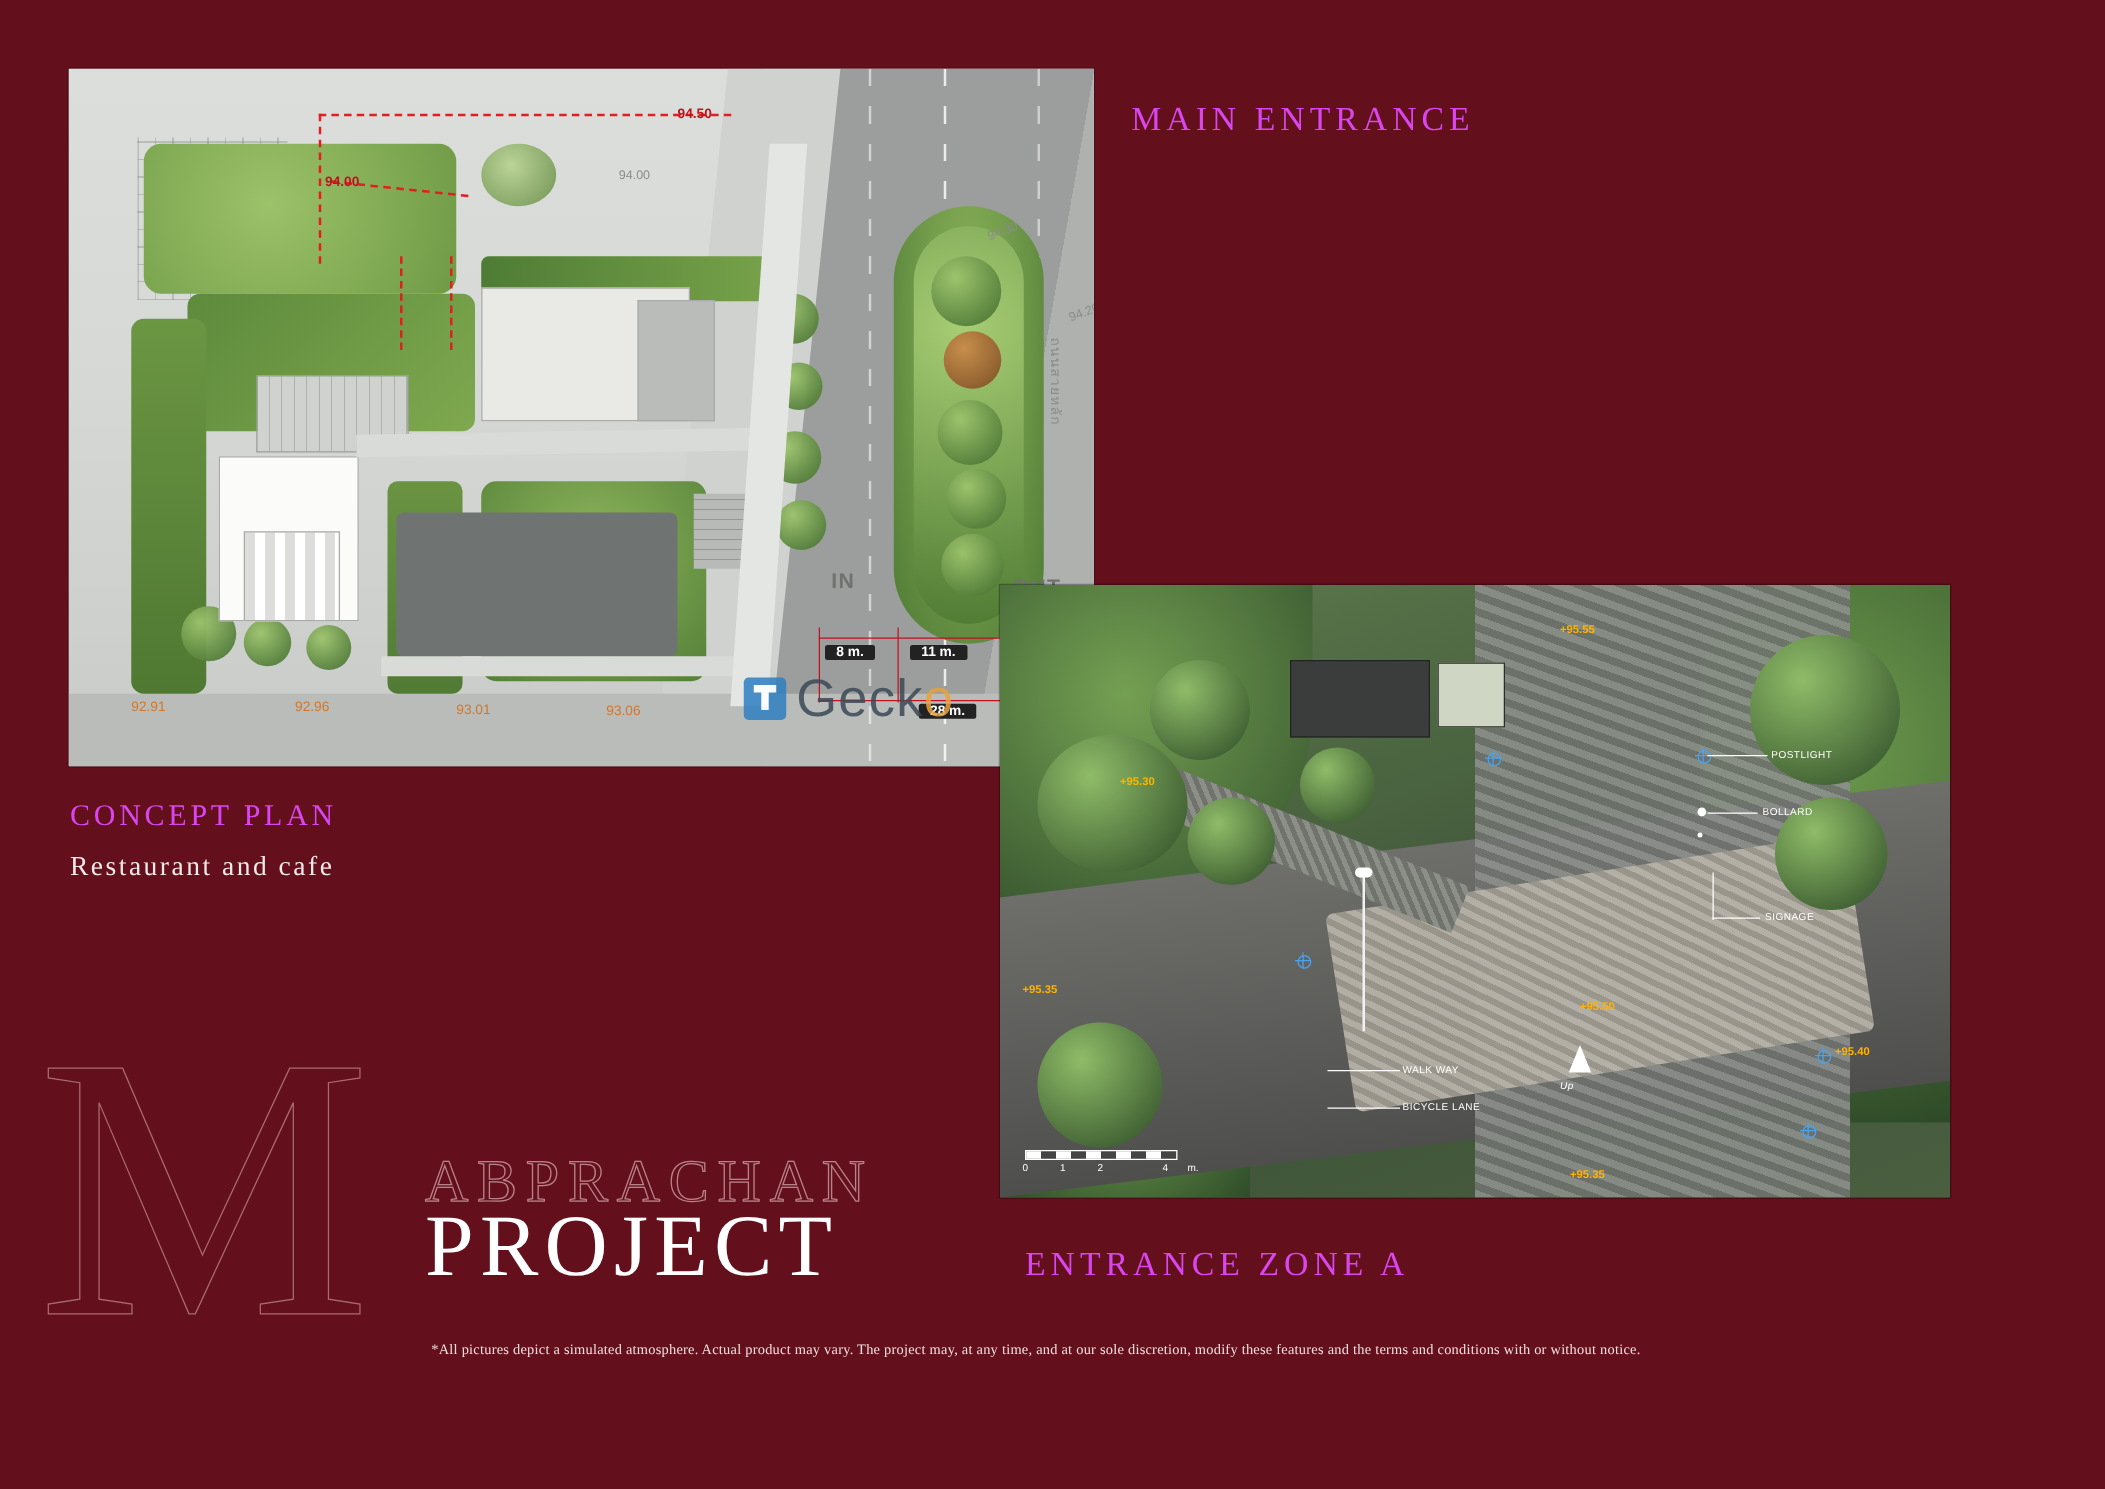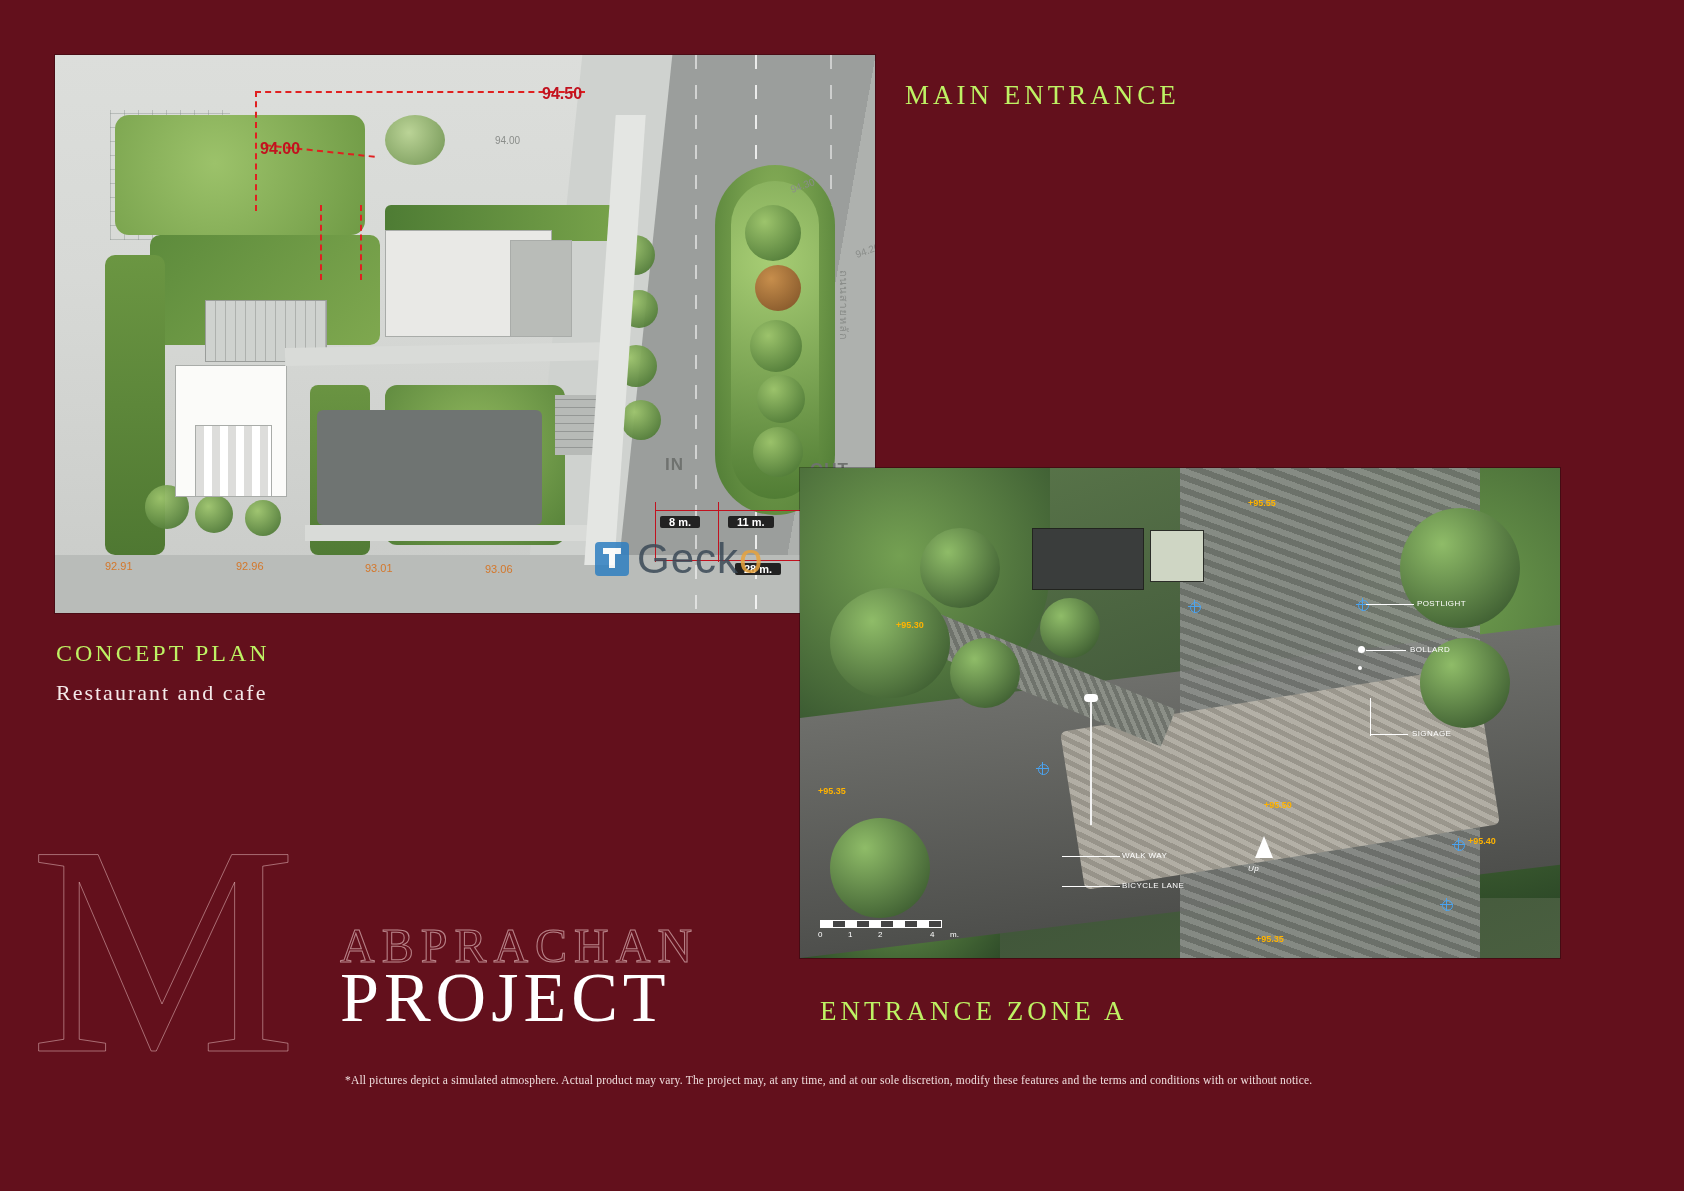--- a/index.html
+++ b/index.html
@@ -76,21 +76,21 @@
   .p2{left:250px;top:470px;width:300px;height:16px;}
   .p3{left:545px;top:60px;width:30px;height:450px;background:#e4e6e3;transform:skewX(-4deg);}
 
   
   .redline{position:absolute;border-top:2px dashed #e02020;}
   .rl1{left:200px;top:36px;width:330px;}
   .rl2{left:200px;top:36px;height:120px;width:0;border-left:2px dashed #e02020;border-top:none;}
   .rl3{left:210px;top:95px;width:110px;transform:rotate(6deg);}
   .rl4{left:265px;top:150px;height:75px;width:0;border-left:2px dashed #e02020;border-top:none;}
   .rl5{left:305px;top:150px;height:75px;width:0;border-left:2px dashed #e02020;border-top:none;}
-  .elev{position:absolute;color:#c1121f;font-family:"Liberation Sans",sans-serif;font-size:16px;font-weight:700;text-align:center;}
+  .elev{position:absolute;color:#c1121f;font-family:"Liberation Sans",sans-serif;font-size:11px;font-weight:700;text-align:center;}
   .elev-grey{position:absolute;color:#8a8d8a;font-family:"Liberation Sans",sans-serif;font-size:10px;}
   .elev-orange{position:absolute;color:#d4772a;font-family:"Liberation Sans",sans-serif;font-size:11px;}
   .dimbox{position:absolute;background:#222;color:#fff;font-family:"Liberation Sans",sans-serif;
      font-size:11px;font-weight:700;padding:0 9px;border-radius:2px;white-space:nowrap;}
   .dimline{position:absolute;background:#c1121f;}
   .plan-grid-left{position:absolute;left:55px;top:55px;width:120px;height:130px;
      background:repeating-linear-gradient(90deg,rgba(120,130,125,.35) 0 1px,transparent 1px 14px),
                 repeating-linear-gradient(0deg,rgba(120,130,125,.35) 0 1px,transparent 1px 14px);}
 
   
@@ -136,21 +136,21 @@
   .z-cross i{position:absolute;left:2px;top:2px;width:9px;height:9px;border:1px solid #4aa3f0;border-radius:50%;}
   .z-scale{position:absolute;left:20px;top:440px;color:#fff;font-family:"Liberation Sans",sans-serif;font-size:8px;}
   .z-scalebar{position:absolute;left:20px;top:452px;width:120px;height:6px;
      background:repeating-linear-gradient(90deg,#fff 0 12px,#444 12px 24px);border:1px solid #fff;}
   .z-arrow{position:absolute;left:455px;top:368px;width:0;height:0;
      border-left:9px solid transparent;border-right:9px solid transparent;border-bottom:22px solid #fff;}
   .z-pole{position:absolute;left:290px;top:232px;width:2px;height:125px;background:#f2f2f2;}
   .z-polehead{position:absolute;left:284px;top:226px;width:14px;height:8px;border-radius:6px;background:#fff;}
 
   
-  .lbl{position:absolute;font-family:"Liberation Serif",serif;color:#bef264;}
+  .lbl{position:absolute;font-family:"Liberation Serif",serif;color:#d946ef;}
   .main-entrance{left:905px;top:80px;font-size:27px;letter-spacing:4px;}
   .concept-plan{left:56px;top:640px;font-size:24px;letter-spacing:3px;}
   .concept-sub{left:56px;top:680px;font-size:22px;letter-spacing:2px;color:#f4e9e9;}
   .entrance-zone{left:800px;top:996px;font-size:27px;letter-spacing:4px;margin-left:20px;}
 
   .logo-wrap{position:absolute;left:30px;top:840px;width:760px;height:230px;}
   .logo-M{position:absolute;left:0;top:-20px;font-size:300px;line-height:260px;
      font-family:"Liberation Serif",serif;color:transparent;
      -webkit-text-stroke:1px rgba(255,220,220,.45);}
   .logo-word{position:absolute;left:310px;top:78px;font-size:48px;letter-spacing:7px;

